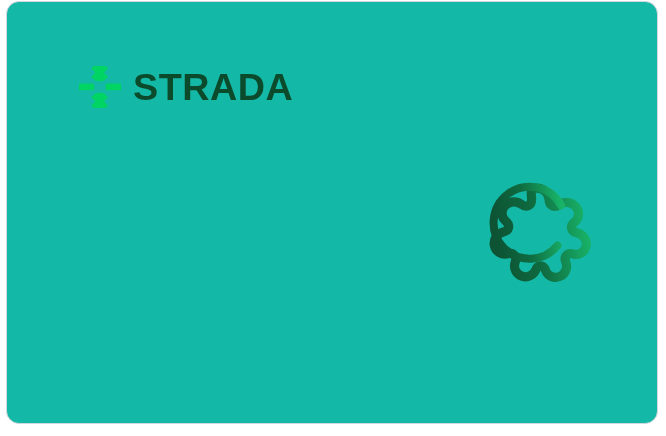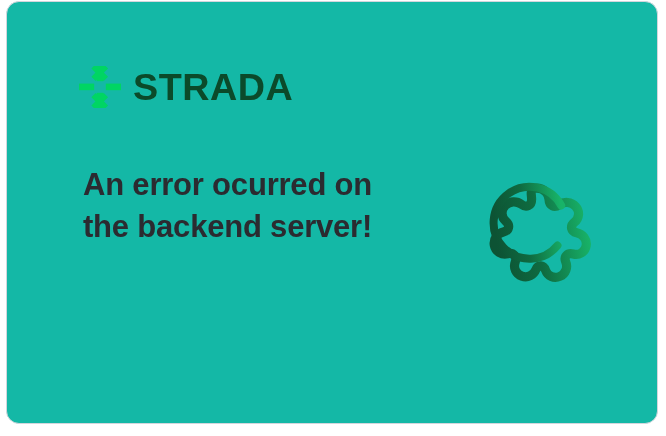--- a/index.html
+++ b/index.html
@@ -110,21 +110,20 @@
             <rect x="17.7" y="-2.2" width="6.0" height="17.6" transform="rotate(-45 20.7 6.6)"></rect>
             <rect x="17.7" y="26.6" width="6.0" height="17.6" transform="rotate(45 20.7 35.4)"></rect>
             <rect x="17.7" y="26.6" width="6.0" height="17.6" transform="rotate(-45 20.7 35.4)"></rect>
           </g>
         </svg>
       </span>
       <span class="brand-word">STRADA</span>
     </div>
 
     
-    <h1 class="headline">An error ocurred on the backend server!</h1>
 
     
     <span>
       <svg class="gear" viewBox="0 0 160 160" aria-hidden="true">
         <defs>
           <linearGradient id="gearGrad" x1="0" y1="0.45" x2="1" y2="0.3">
             <stop offset="0%" stop-color="#0d5334"></stop>
             <stop offset="45%" stop-color="#0f6b40"></stop>
             <stop offset="75%" stop-color="#149256"></stop>
             <stop offset="100%" stop-color="#18b368"></stop>

